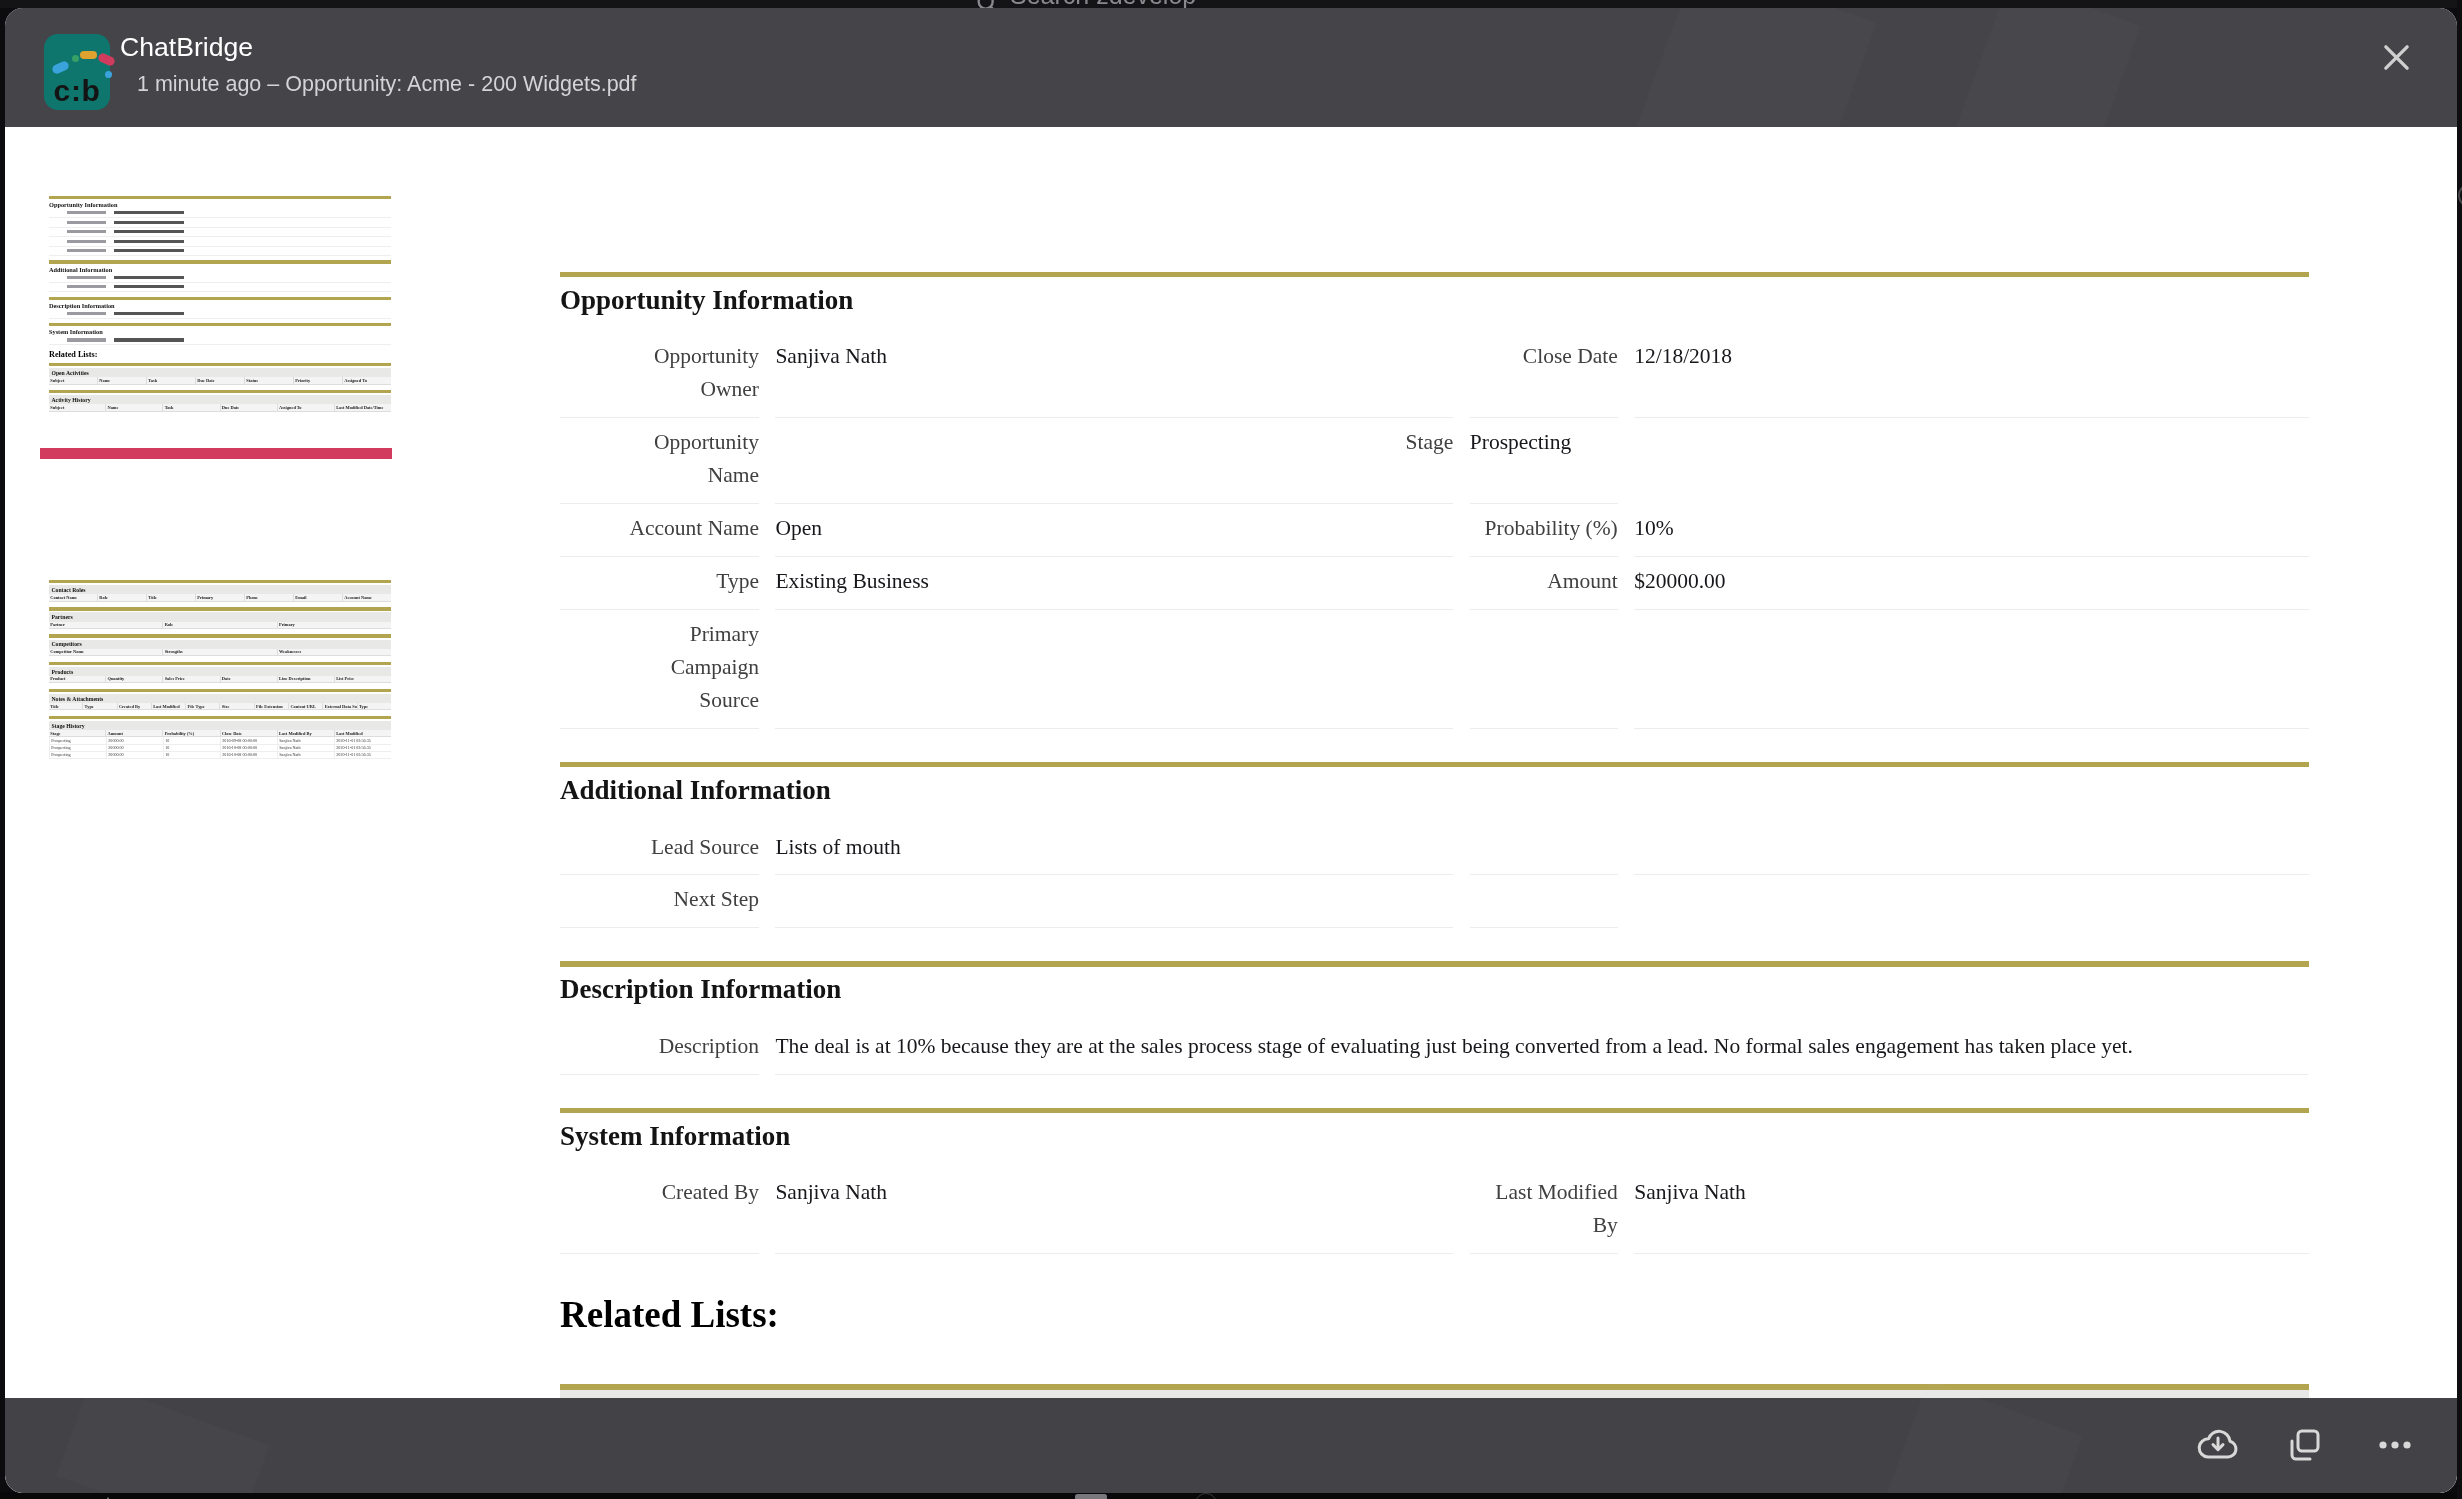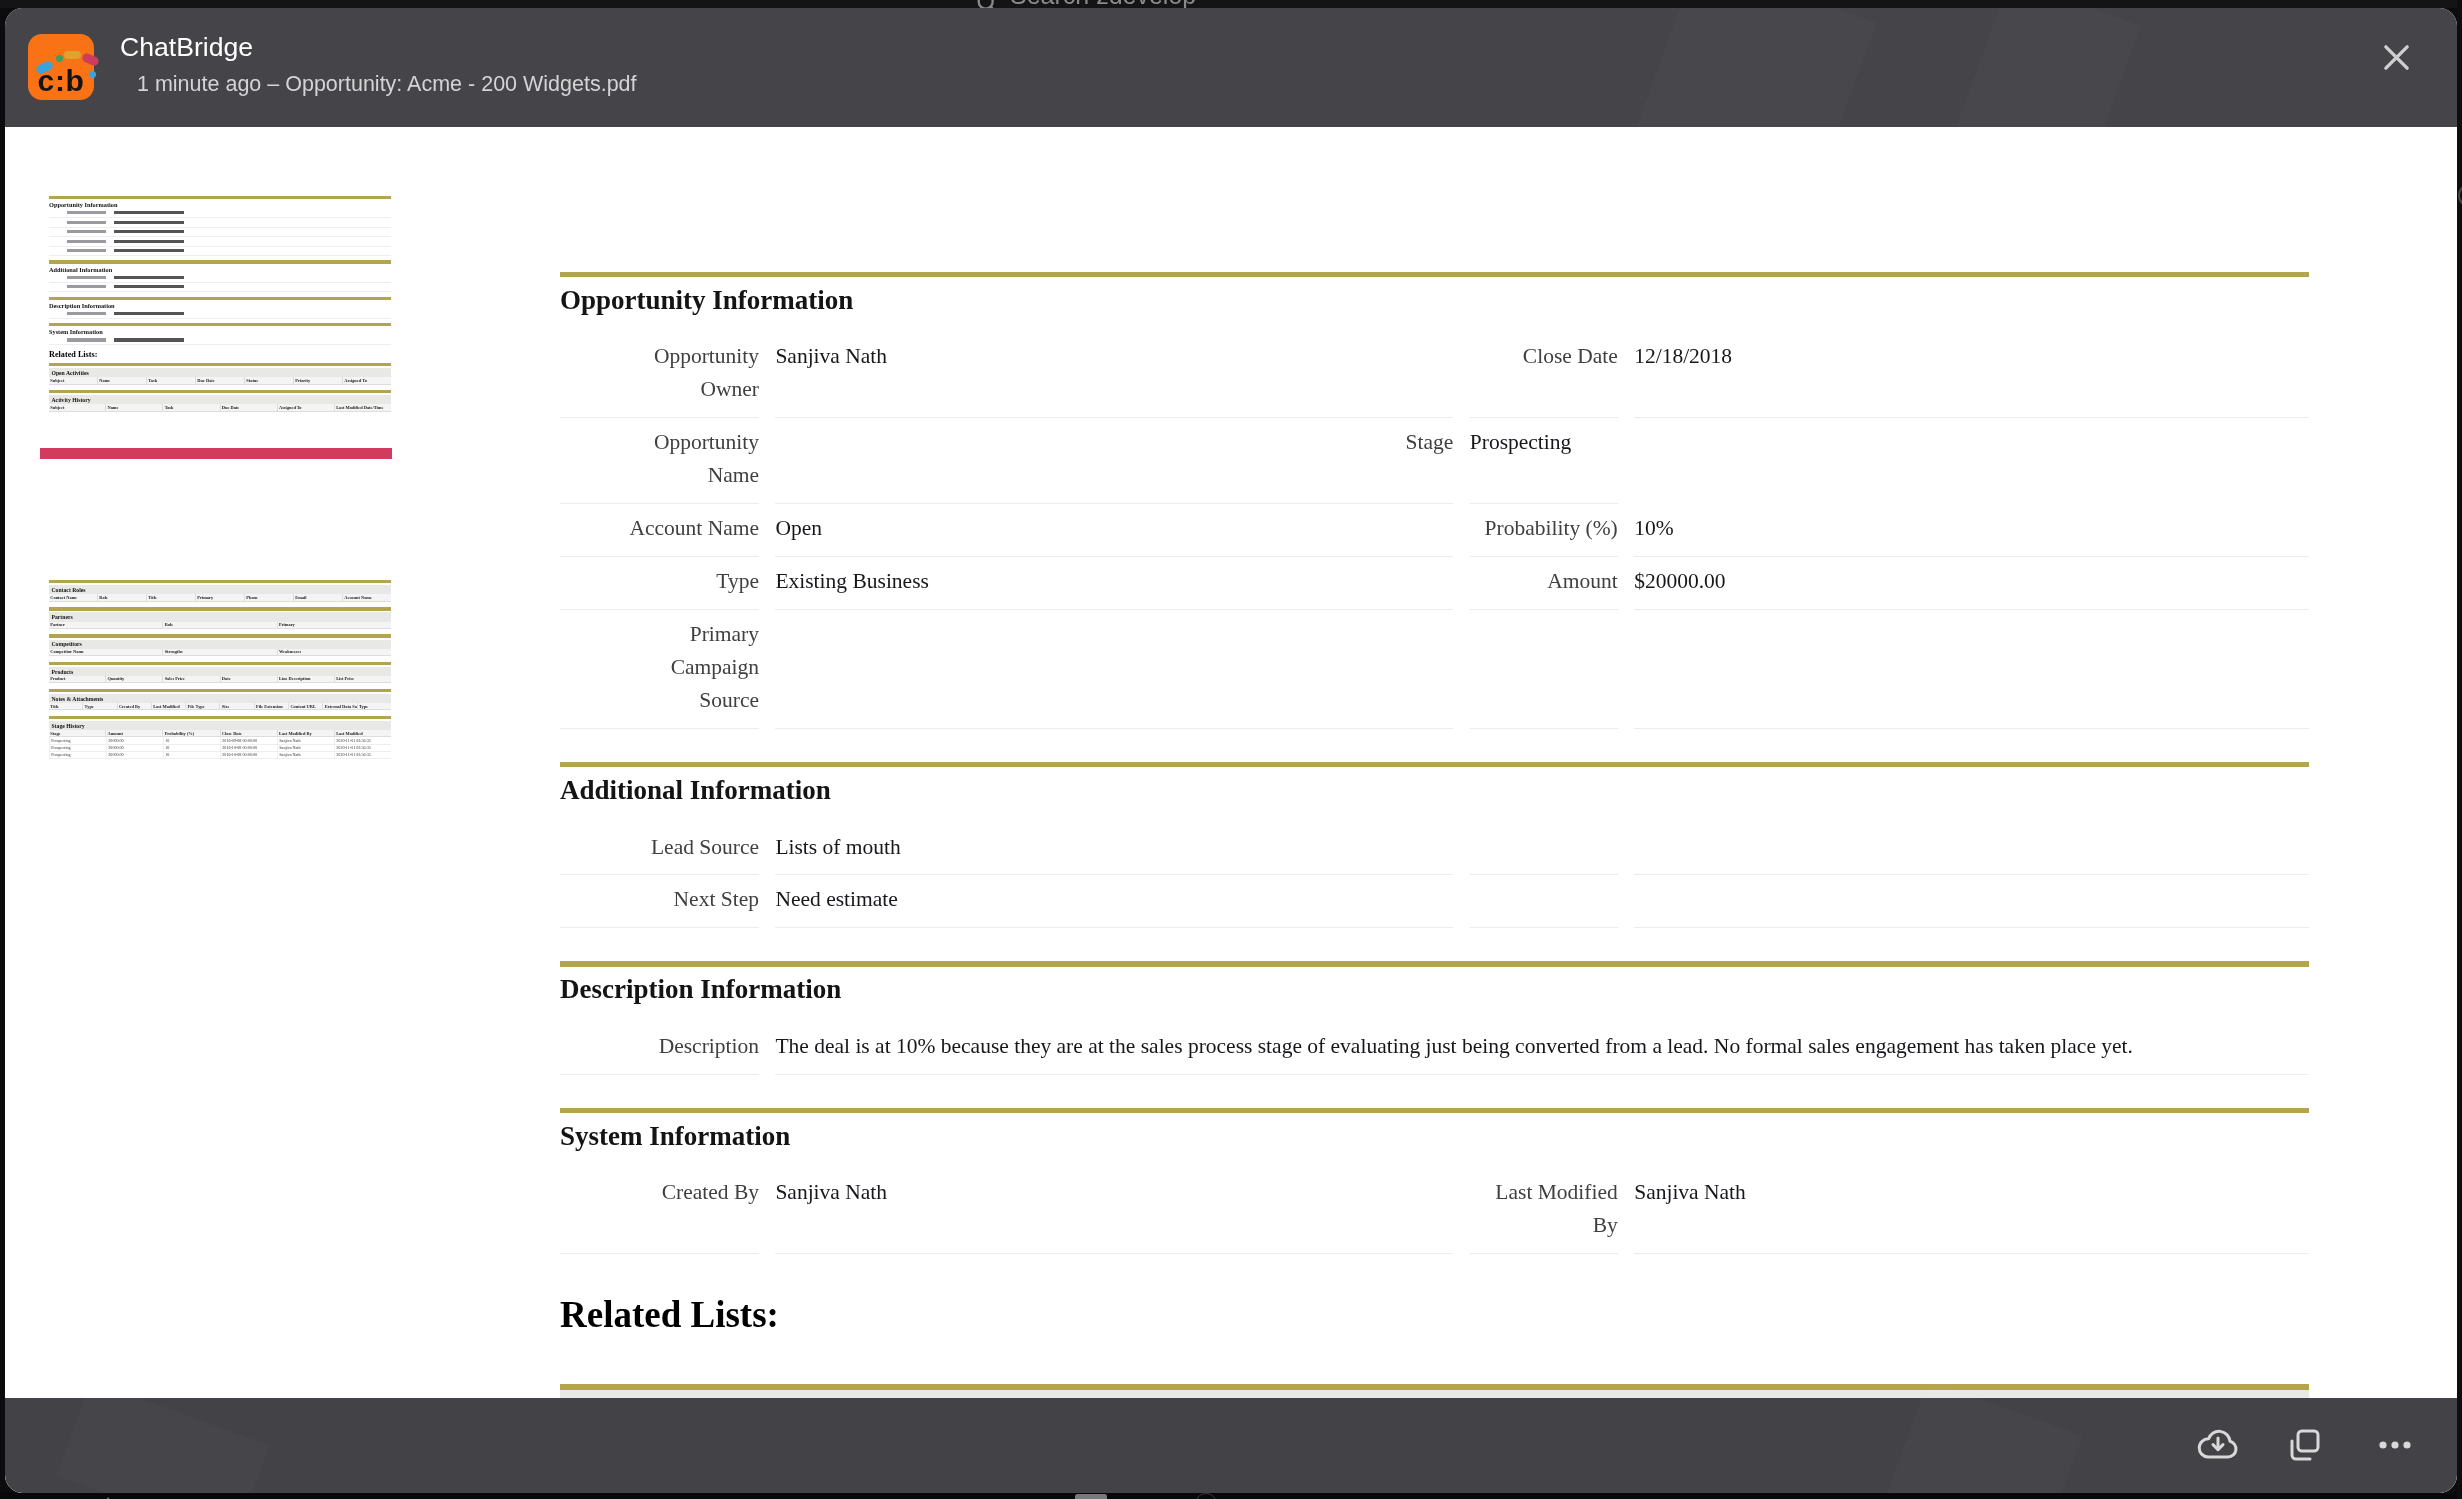--- a/index.html
+++ b/index.html
@@ -16,21 +16,21 @@
   .bg-bottom .ring { position:absolute; left:1195px; top:1.3px; width:21.5px; height:21.5px; border:1.9px solid #3a3a3e; border-radius:50%; }
   .bg-right { position:absolute; left:2457px; top:0; width:5.7px; height:1500px; background:#0e0e10; overflow:hidden; }
   .bg-right .ring { position:absolute; left:1.3px; top:183px; width:25px; height:25px; border:2.5px solid #47474b; border-radius:50%; }
 
   
   .modal { position:absolute; left:5px; top:7.6px; width:2452px; height:1485px;
            background:#ffffff; border-radius:17.7px; overflow:hidden; }
 
   .hdr { position:absolute; left:0; top:0; width:100%; height:119px; background:#454449; }
   .hdr .wm, .ftr .wm { position:absolute; background:rgba(255,255,255,0.02); transform:rotate(20deg); }
-  .logo { position:absolute; left:23px; top:26.6px; width:66px; height:66px; background:#f97316; border-radius:14px; }
+  .logo { position:absolute; left:39px; top:26.6px; width:66px; height:76px; background:#0f766e; border-radius:14px; }
   .logo .ctext { position:absolute; left:0; right:0; bottom:2.5px; text-align:center;
                  font-size:30px; font-weight:bold; color:#141414; letter-spacing:0.6px; }
   .dot { position:absolute; border-radius:5px; }
   .d1 { left:8.2px; top:29px; width:17px; height:8.9px; background:#3ba3dc; transform:rotate(-24deg); }
   .d2 { left:28px; top:21px; width:7px; height:7px; border-radius:50%; background:#37a064; }
   .d3 { left:36px; top:16.4px; width:17px; height:8.9px; background:#dfa22f; }
   .d4 { left:54px; top:21px; width:17px; height:8.9px; background:#cf3c5e; transform:rotate(24deg); }
   .d5 { left:61px; top:37px; width:7px; height:7px; border-radius:50%; background:#3ba3dc; }
 
   .app-name { position:absolute; left:115px; top:24px; font-size:26.6px; font-weight:normal; color:#ffffff; }
@@ -384,21 +384,20 @@
           <div class="gold-bar"></div>
           <div class="sec-title">Additional Information</div>
           <div class="frow">
             <div class="fcell flab">Lead Source</div>
             <div class="fcell fval">Lists of mouth</div>
             <div class="fcell flab"></div>
             <div class="fcell fval"></div>
           </div>
           <div class="frow">
             <div class="fcell flab">Next Step</div>
-            <div class="fcell fval">Need estimate</div>
             <div class="fcell flab"></div>
             <div class="fcell fval"></div>
           </div>
         </div>
         <div class="sec">
           <div class="gold-bar"></div>
           <div class="sec-title">Description Information</div>
           <div class="frow wide">
             <div class="fcell flab">Description</div>
             <div class="fcell fval">The deal is at 10% because they are at the sales process stage of evaluating just being converted from a lead. No formal sales engagement has taken place yet.</div>

